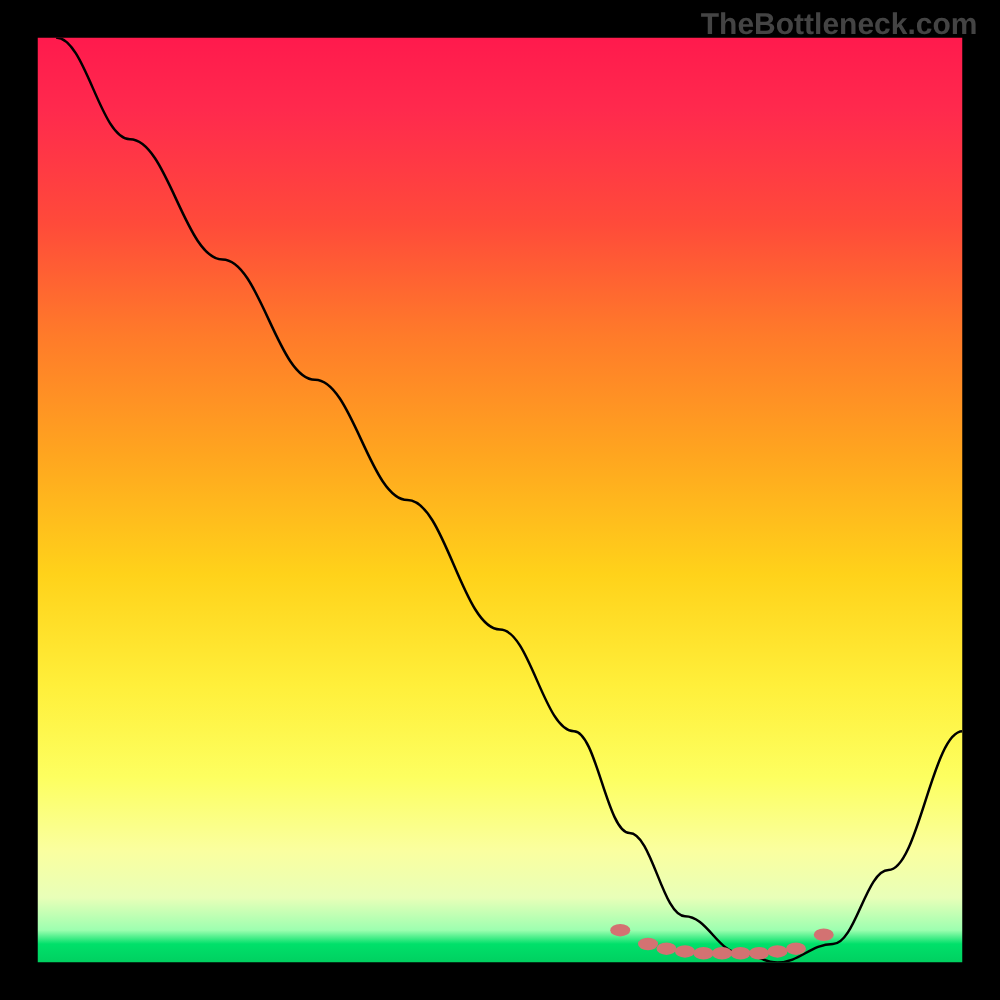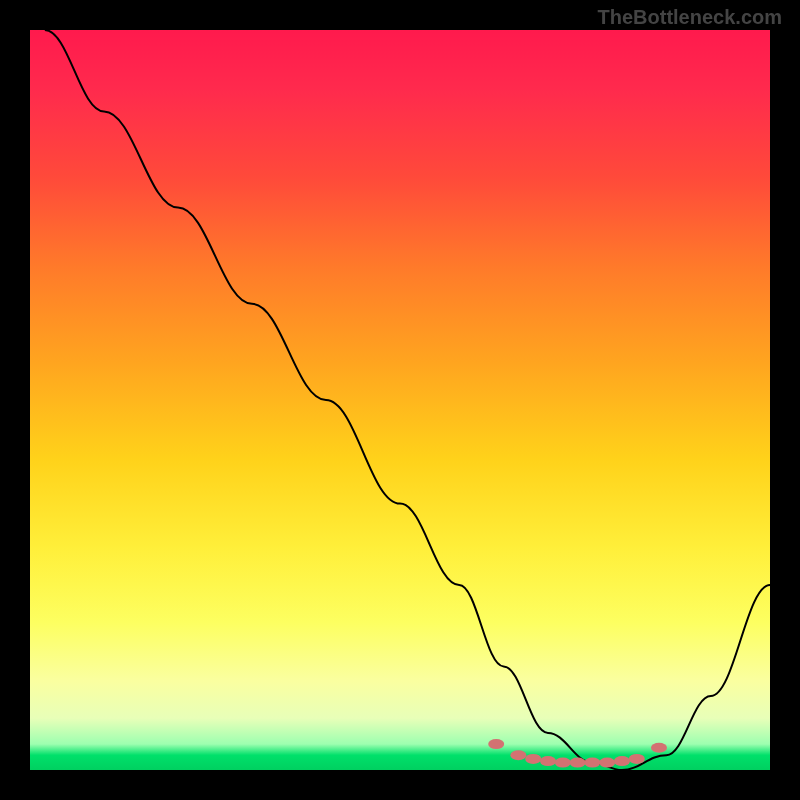--- a/index.html
+++ b/index.html
@@ -1,16 +1,16 @@
 <!DOCTYPE html>
 <html><head>
 <meta charset="utf-8">
 <style>
   body{margin:0;background:#000;width:800px;height:800px;position:relative;font-family:Arial,sans-serif}
-  .attribution{position:absolute;top:6px;right:18px;color:#444;font-size:20px;font-weight:bold}
+  .attribution{position:absolute;top:6px;right:18px;color:#444;font-size:24px;font-weight:bold}
   .plot{position:absolute;left:30px;top:30px;width:740px;height:740px;overflow:hidden}
   .gradient{position:absolute;inset:0;background:linear-gradient(to bottom,
     #ff1a4d 0%,
     #ff2a4d 8%,
     #ff4a3a 20%,
     #ff7a2a 32%,
     #ffa51f 45%,
     #ffd21a 58%,
     #ffef3a 70%,
     #fdff60 80%,

